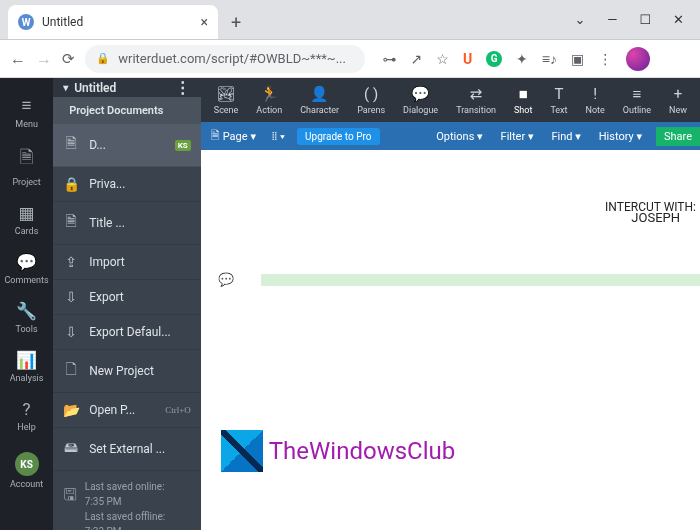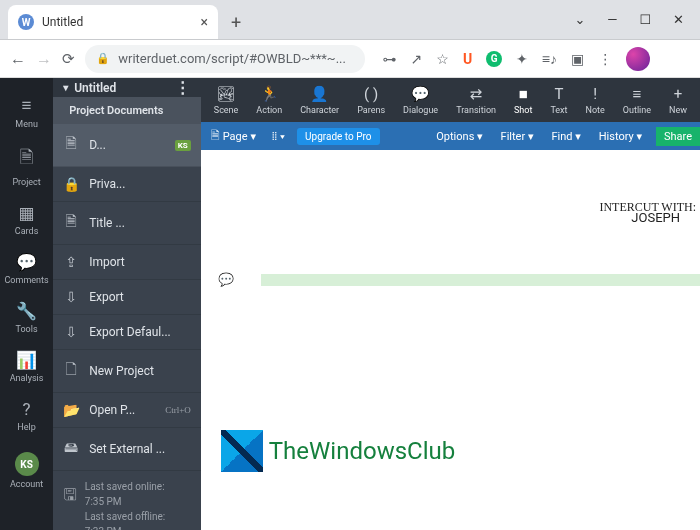--- a/index.html
+++ b/index.html
@@ -51,27 +51,27 @@
 .tb-item { display:flex;flex-direction:column;align-items:center;gap:2px;padding:0 9px;cursor:pointer;font-size:9px;}
 .tb-item .ic { font-size:15px;}
 .tb-item.active { color:#fff; }
 .subbar { height:28px; background:#2b6fb3; display:flex; align-items:center; padding:0 6px; gap:8px; color:#fff; font-size:11px;}
 .sb-btn { display:flex;align-items:center;gap:3px;cursor:pointer;padding:0 4px;}
 .upgrade { background:#1e90e8;padding:3px 8px;border-radius:3px;font-size:10px;cursor:pointer;}
 .sb-right { margin-left:auto; display:flex; gap:10px;}
 .share { background:#17b36b; padding:3px 8px; margin-right:-6px;}
 
 .doc { flex:1; background:#fff; padding:30px 20px 20px 30px; position:relative; font-family: 'Courier New', monospace; font-size:13px; color:#222;}
-.intercut { position:absolute; top:50px; right:4px; font-size:12px;font-family:Liberation Serif, serif;}
+.intercut { position:absolute; top:50px; right:4px; font-size:12px;}
 .char { text-align:right; margin-top:30px; margin-left:110px;}
 .dialog { margin-left:160px; margin-top:2px;}
 .green-line { position:absolute; top:124px; left:60px; right:0; height:12px; background:#d7efd7;}
 .comment-ic { position:absolute; top:122px; left:18px; color:#bbb; font-size:13px;}
 
-.watermark { position:absolute; bottom:58px; left:20px; display:flex; align-items:center; gap:6px; font-size:24px; color:#15803d;}
+.watermark { position:absolute; bottom:58px; left:20px; display:flex; align-items:center; gap:6px; font-size:24px; color:#a21caf;}
 .wm-logo { width:42px; height:42px; background:linear-gradient(135deg,#0aa6e8 0 50%,#0673c4 50% 100%); position:relative;}
 .wm-logo::before { content:''; position:absolute; inset:0; background:linear-gradient(45deg, transparent 45%, #042a52 45% 55%, transparent 55%);}
 </style>
 </head>
 <body>
 
 <div class="browser-top">
   <div class="tab">
     <div class="tab-favicon">W</div>
     <span class="tab-title">Untitled</span>

